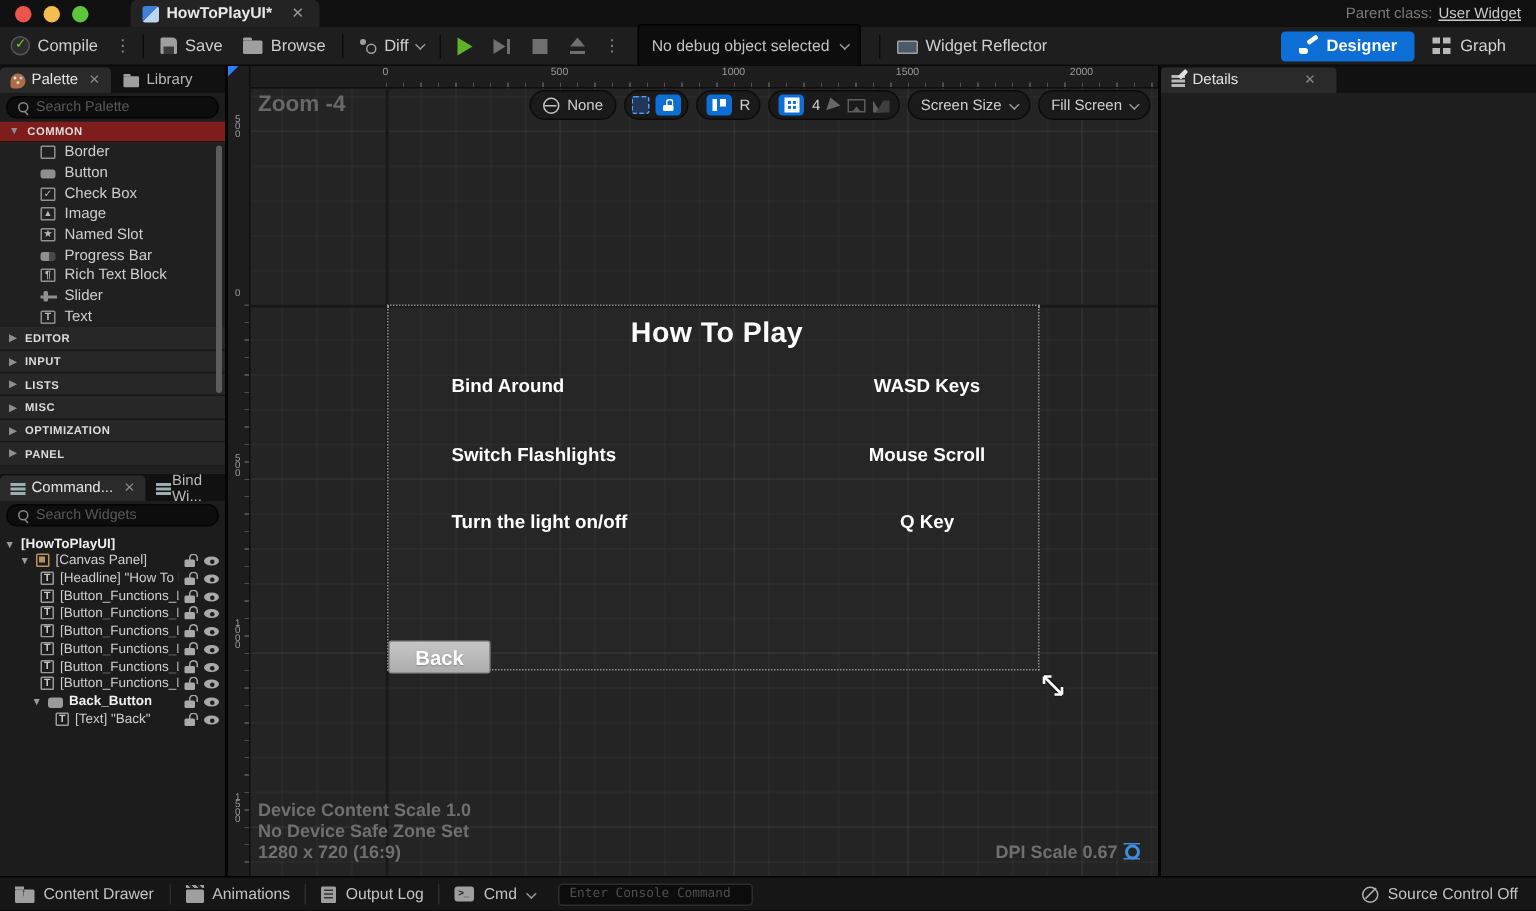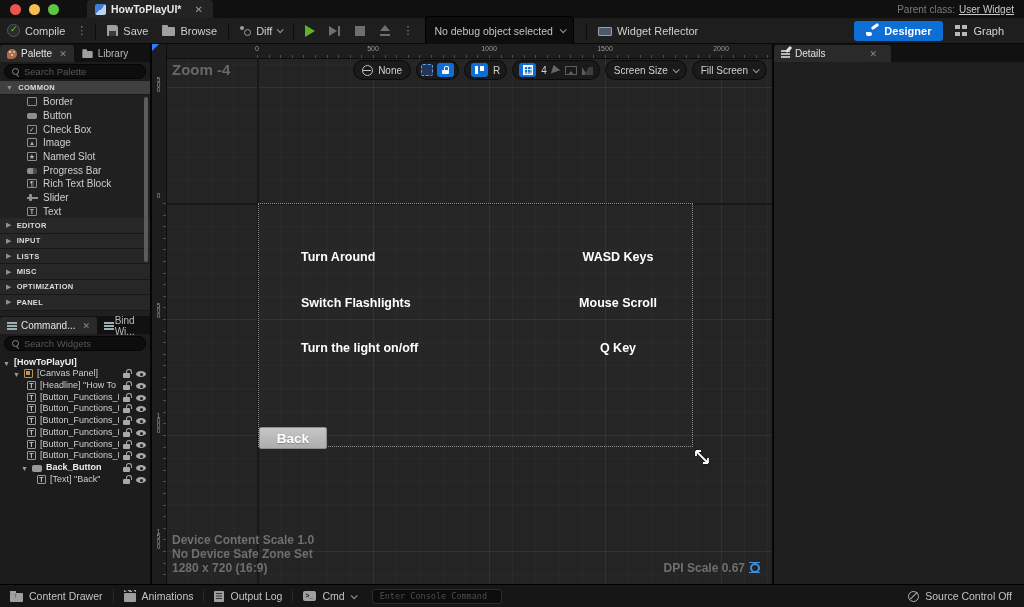--- a/index.html
+++ b/index.html
@@ -74,21 +74,21 @@
   .searchrow { height:19px; padding:2px 4px; }
   .searchbox { height:15px; background:#0d0d0d; border:1px solid #050505; border-radius:8px; display:flex; align-items:center; gap:5px; padding:0 7px; }
   .ico-mag { width:7px; height:7px; position:relative; flex:none; }
   .ico-mag::before { content:""; position:absolute; left:0; top:0; width:5px; height:5px; border:1.2px solid #8a8a8a; border-radius:50%; }
   .ico-mag::after { content:""; position:absolute; right:0; bottom:-1px; width:3px; height:1.4px; background:#8a8a8a; transform:rotate(45deg); }
   .searchbox input { background:transparent; border:none; outline:none; color:#bdbdbd; font-size:9.5px; width:100%; font-family:inherit; }
   .searchbox input::placeholder { color:#585858; }
 
   
   .plist { position:relative; height:235px; background:#202020; overflow:hidden; }
-  .sec-h { height:14px; background:#404040; border-bottom:1px solid #181818; display:flex; align-items:center; gap:5px; padding:0 6px; font-size:7.5px; font-weight:bold; color:#dcdcdc; letter-spacing:.3px; }
+  .sec-h { height:14px; background:#7f1d1d; border-bottom:1px solid #181818; display:flex; align-items:center; gap:5px; padding:0 6px; font-size:7.5px; font-weight:bold; color:#dcdcdc; letter-spacing:.3px; }
   .sec-h.coll { background:#272727; height:15.4px; }
   .tri { font-size:7px; color:#8f8f8f; }
   .pitem { height:13.7px; display:flex; align-items:center; gap:6px; padding-left:27px; font-size:10px; color:#cecece; }
   .pic { flex:none; width:10px; height:9px; border:1px solid #8f8f8f; border-radius:1px; font-size:7px; line-height:7px; color:#b9b9b9; text-align:center; font-weight:bold; }
   .pic.fill { background:#8f8f8f; border:none; height:6px; border-radius:2px; margin-top:1px; }
   .pic.nob { border:none; position:relative; }
   .pic.slider::before { content:""; position:absolute; left:0; top:4px; width:11px; height:1.5px; background:#8f8f8f; }
   .pic.slider::after { content:""; position:absolute; left:2px; top:1px; width:3px; height:7px; background:#8f8f8f; border-radius:1px; }
   .pscroll { position:absolute; right:2px; top:16px; width:4px; height:165px; background:#5c5c5c; border-radius:2px; }
 
@@ -455,21 +455,22 @@
       </div>
     </div>
   </div>
 
   <div class="viewport">
     <div class="grid"></div>
     <div class="axis-v"></div>
     <div class="axis-h"></div>
 
     <div class="design-rect"></div>
-    <div class="cv-row-a" style="left:149px; top:206px">Turn Around</div>
+    <div class="cv-title">How To Play</div>
+    <div class="cv-row-a" style="left:149px; top:206px">Bind Around</div>
     <div class="cv-row-k" style="left:386px; top:206px">WASD Keys</div>
     <div class="cv-row-a" style="left:149px; top:252px">Switch Flashlights</div>
     <div class="cv-row-k" style="left:386px; top:252px">Mouse Scroll</div>
     <div class="cv-row-a" style="left:149px; top:297px">Turn the light on/off</div>
     <div class="cv-row-k" style="left:386px; top:297px">Q Key</div>
     <div class="back-btn">Back</div>
     <svg class="resize-cur" viewBox="0 0 18 18">
       <g stroke="#1a1a1a" stroke-width="3.6" fill="none">
           <path d="M3 3 L15 15"></path>
           <path d="M3 3 L3 8 M3 3 L8 3 M15 15 L15 10 M15 15 L10 15"></path>

